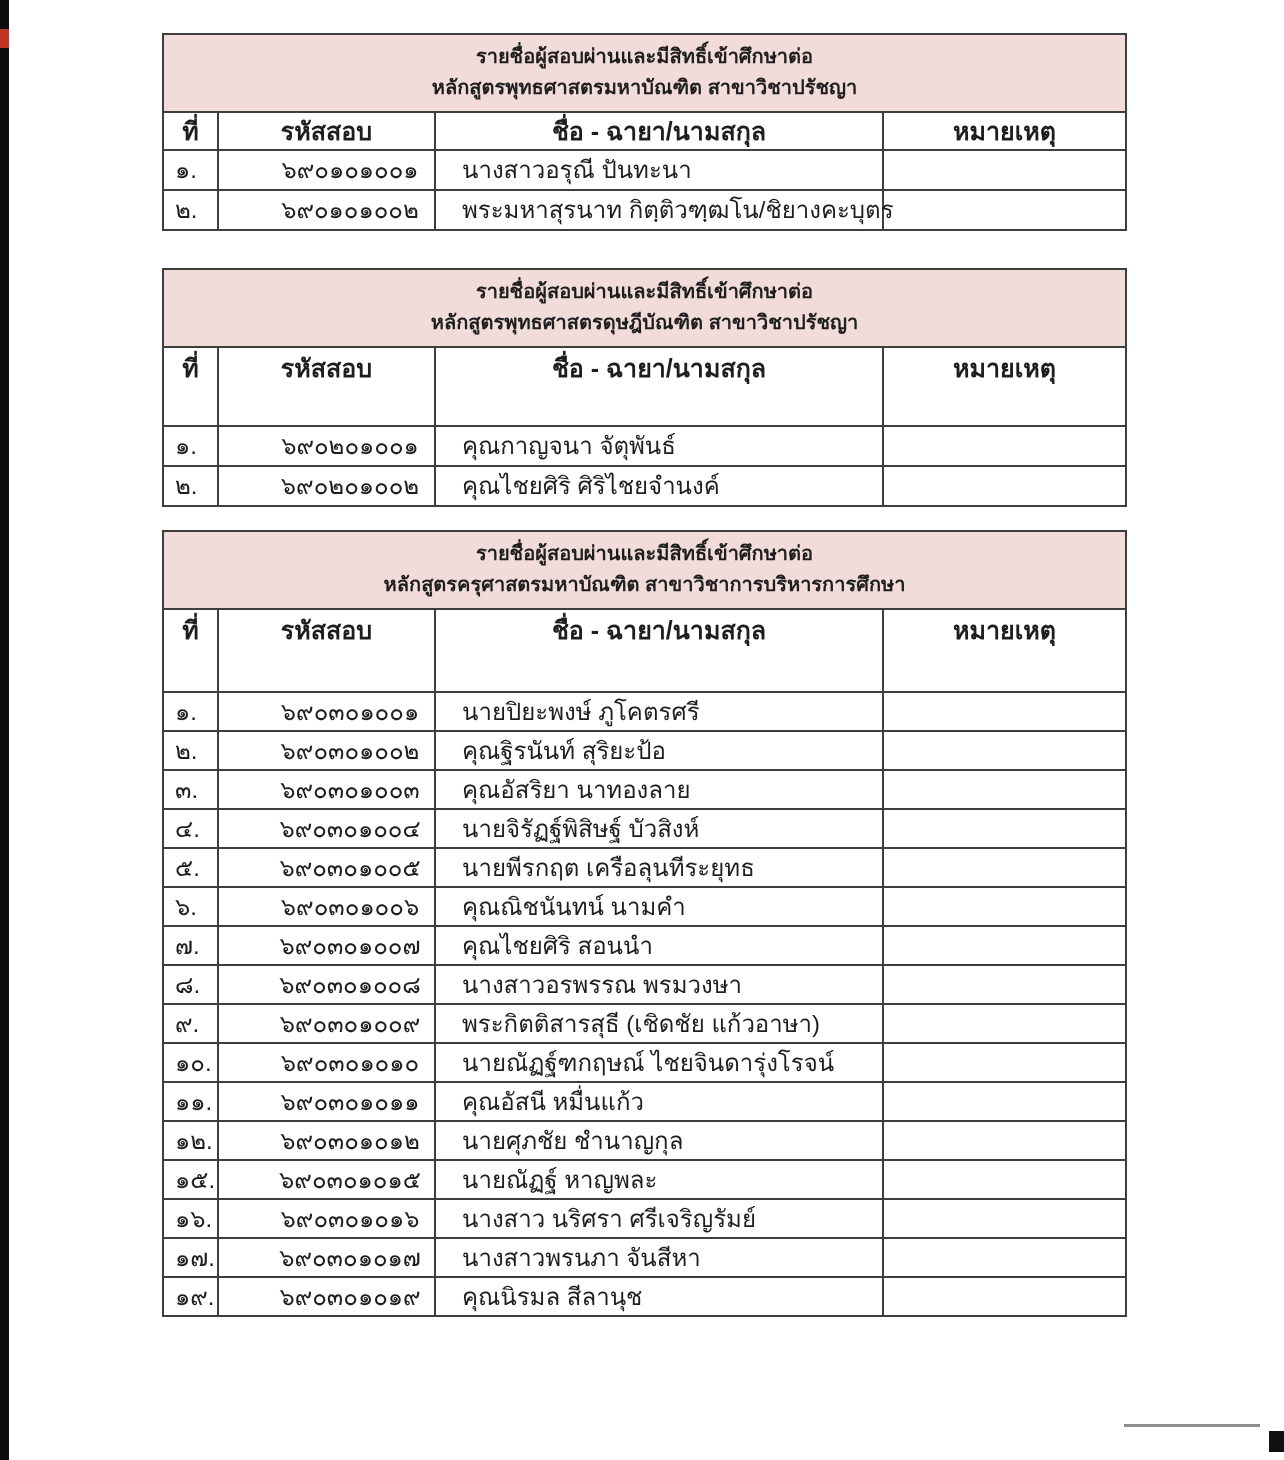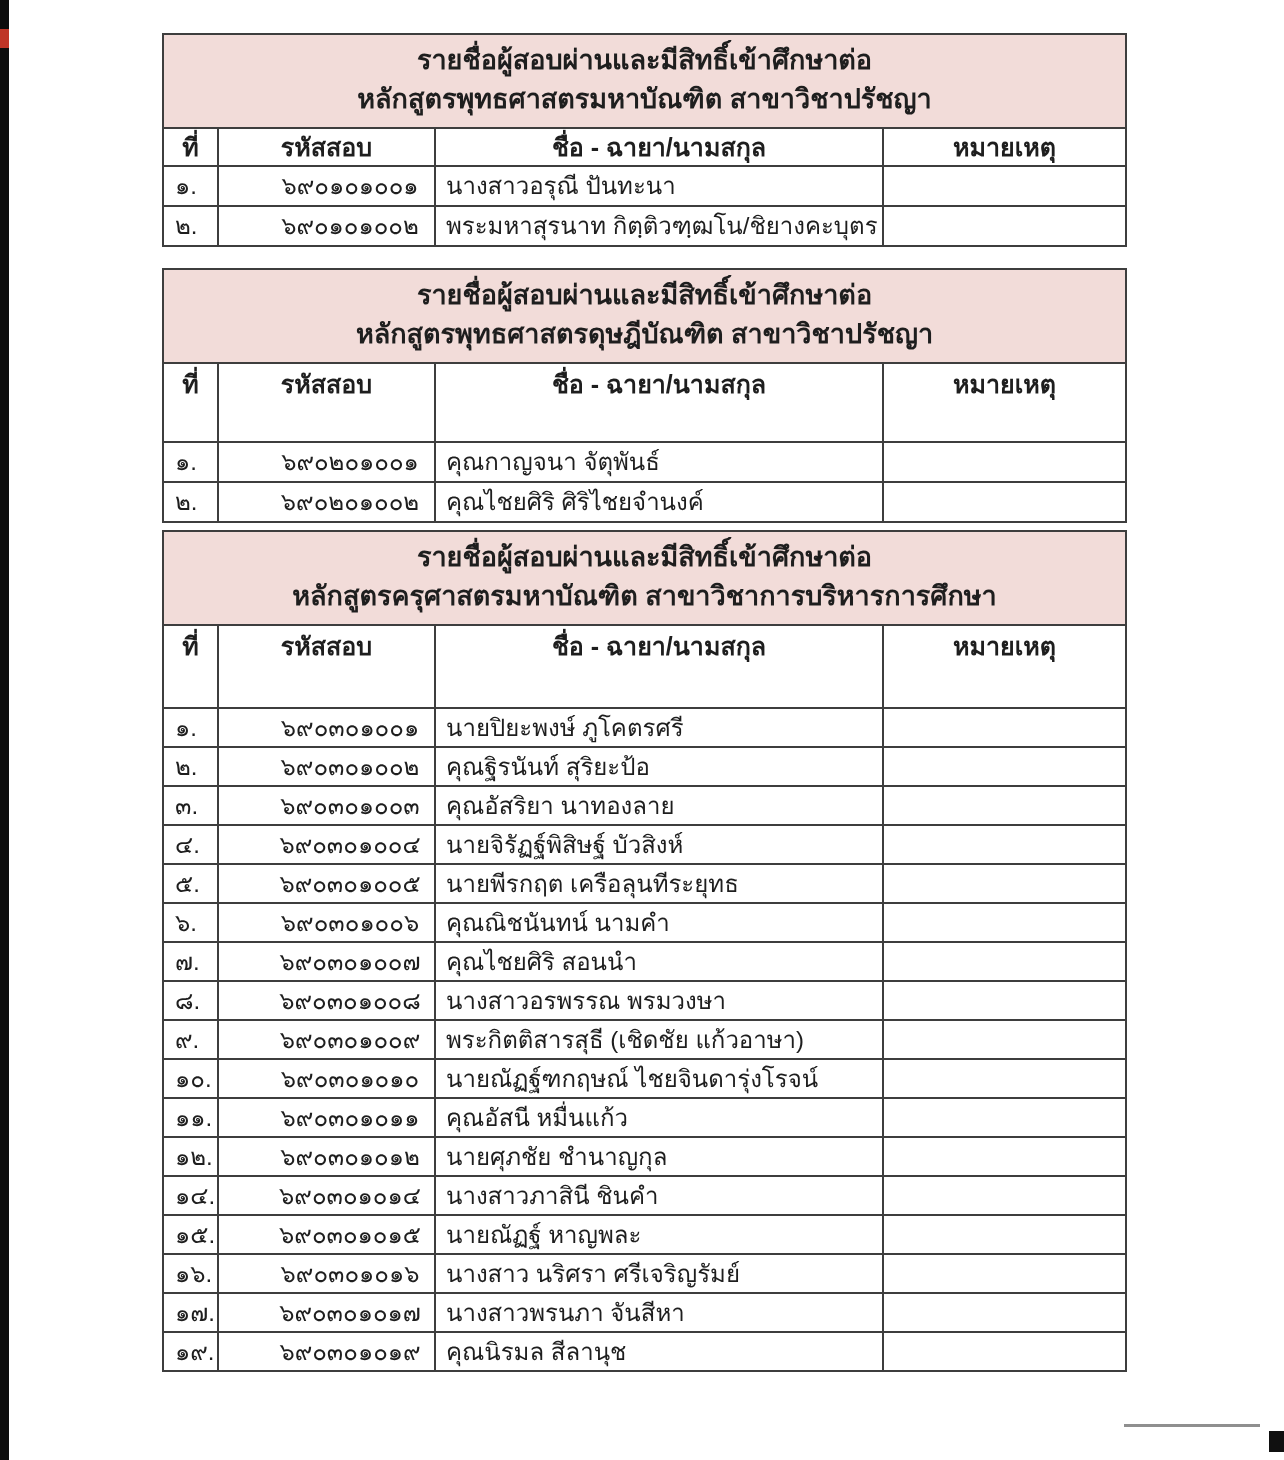--- a/index.html
+++ b/index.html
@@ -30,41 +30,41 @@
     line-height:1.15;
     overflow:visible;
     white-space:nowrap;
   }
   .title-cell{
     background:#f2dcd9;
     text-align:center;
     font-weight:bold;
     padding:6px 0 8px 0;
   }
-  .title-cell .tl{display:block;font-size:27px;padding:4px 0;}
+  .title-cell .tl{display:block;font-size:20px;padding:4px 0;}
   .cols th{
     font-weight:bold;
     text-align:center;
     background:#ffffff;
     font-size:25px;
   }
   .t1{left:162px;top:33px;}
   .t2{left:162px;top:268px;}
   .t3{left:162px;top:530px;}
 
   .t1 .cols th{height:34px;vertical-align:middle;}
   .t2 .cols th{height:70px;vertical-align:top;padding-top:6px;}
   .t3 .cols th{height:74px;vertical-align:top;padding-top:6px;}
 
   .t1 tbody td,.t2 tbody td{height:36px;vertical-align:middle;}
   .t3 tbody td{height:35px;vertical-align:middle;}
 
   td.c-no{text-align:left;padding-left:11px;}
   td.c-code{text-align:center;padding-left:48px;}
-  td.c-name{text-align:left;padding-left:10px;}
+  td.c-name{text-align:left;padding-left:26px;}
   td.c-note{text-align:left;}
 </style>
 </head>
 <body>
 
 <div id="page">
 
   <div class="edge-left"></div>
   <div class="edge-red"></div>
   <div class="edge-br"></div>
@@ -232,26 +232,20 @@
           <td class="c-name">คุณอัสนี หมื่นแก้ว</td>
           <td class="c-note"></td>
         </tr>
         <tr>
           <td class="c-no">๑๒.</td>
           <td class="c-code">๖๙๐๓๐๑๐๑๒</td>
           <td class="c-name">นายศุภชัย ชำนาญกุล</td>
           <td class="c-note"></td>
         </tr>
         <tr>
-          <td class="c-no">๑๔.</td>
-          <td class="c-code">๖๙๐๓๐๑๐๑๔</td>
-          <td class="c-name">นางสาวภาสินี ชินคำ</td>
-          <td class="c-note"></td>
-        </tr>
-        <tr>
           <td class="c-no">๑๕.</td>
           <td class="c-code">๖๙๐๓๐๑๐๑๕</td>
           <td class="c-name">นายณัฏฐ์ หาญพละ</td>
           <td class="c-note"></td>
         </tr>
         <tr>
           <td class="c-no">๑๖.</td>
           <td class="c-code">๖๙๐๓๐๑๐๑๖</td>
           <td class="c-name">นางสาว นริศรา ศรีเจริญรัมย์</td>
           <td class="c-note"></td>

